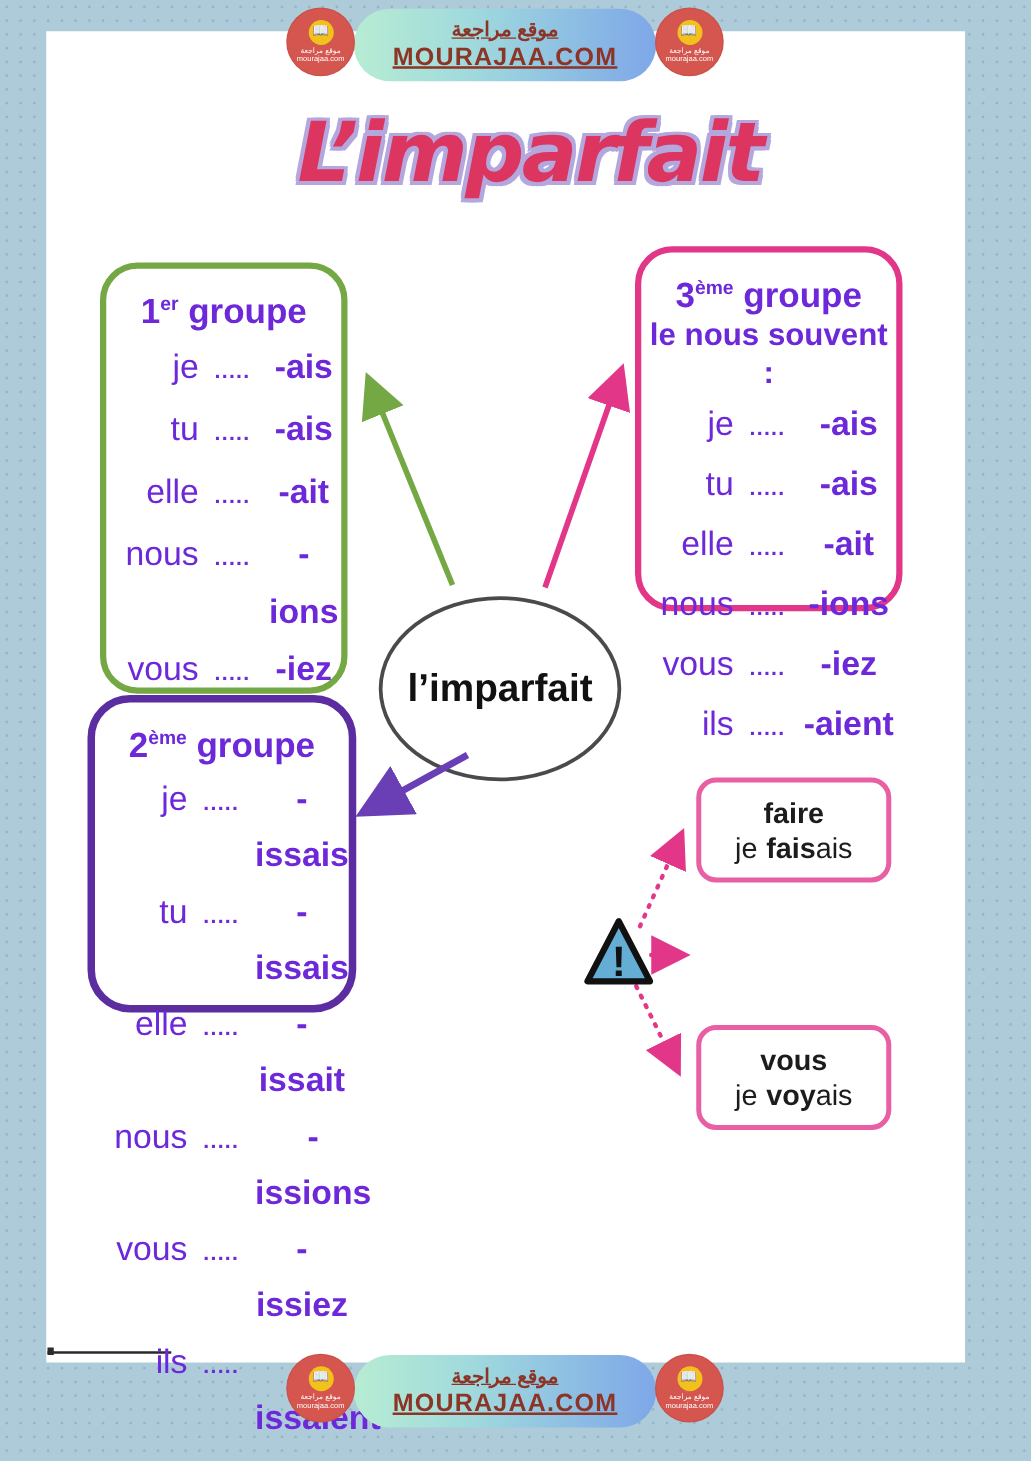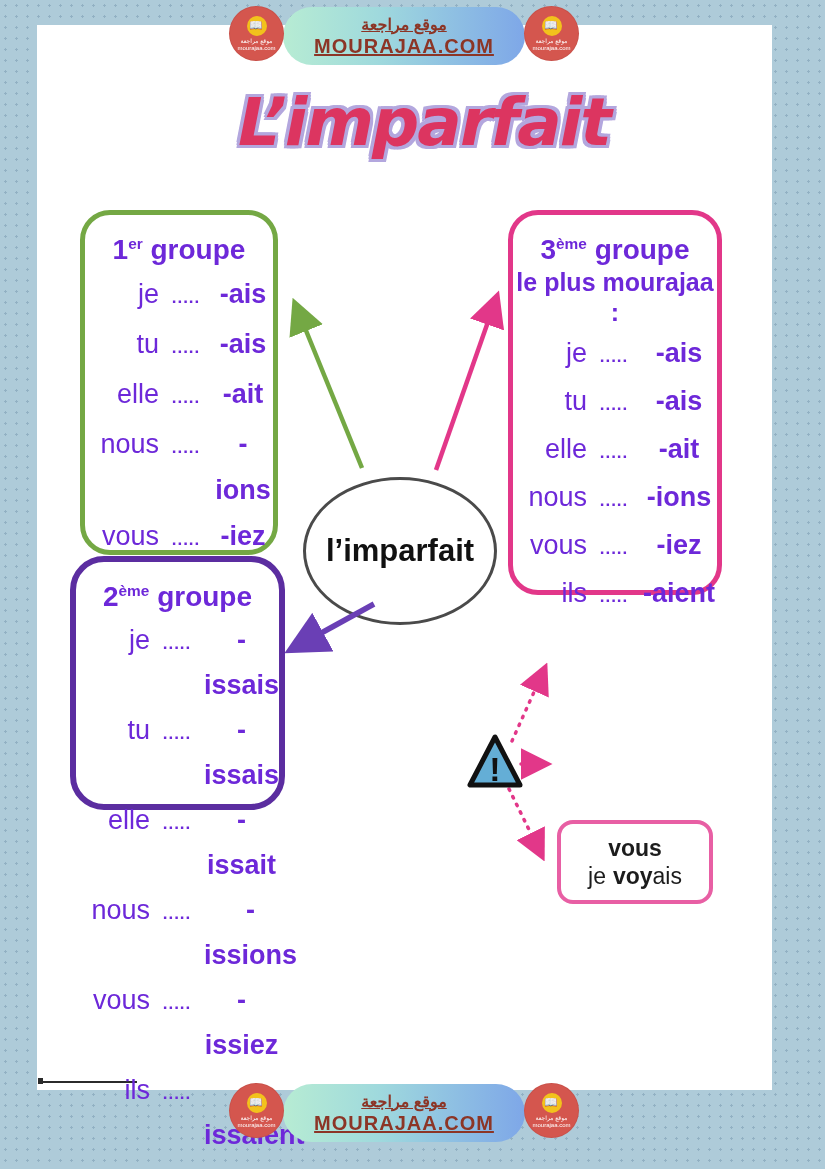--- a/index.html
+++ b/index.html
@@ -54,21 +54,21 @@
       0 -3px 0 #b3a7de, 0 3px 0 #b3a7de, -3px 0 0 #b3a7de, 3px 0 0 #b3a7de;
     z-index:2;
   }
   
   .group-box {
     position:absolute; background:#fff; color:#6d28d9; z-index:2;
     box-sizing:border-box;
   }
   .gb-green  { left:80px;  top:210px; width:198px; height:345px; border:5px solid #74a844; border-radius:30px; }
   .gb-purple { left:70px;  top:556px; width:215px; height:254px; border:6px solid #5b2da0; border-radius:34px; }
-  .gb-pink   { left:508px; top:210px; width:214px; height:385px; border:5px solid #e23789; border-radius:30px; }
+  .gb-pink   { left:508px; top:197px; width:214px; height:292px; border:5px solid #e23789; border-radius:30px; }
   .gb-heading { text-align:center; font-weight:bold; font-size:28px; margin-top:12px; line-height:34px; }
   .gb-heading sup { font-size:0.55em; }
   .gb-subtitle { text-align:center; font-weight:bold; font-size:25px; line-height:30px; }
   .gb-rows { margin-top:4px; }
   .conj-row {
     display:grid; grid-template-columns:74px 54px auto; align-items:baseline;
     font-size:27px;
   }
   .gb-green  .conj-row { line-height:46px; }
   .gb-purple .conj-row { line-height:45px; }
@@ -196,21 +196,21 @@
       <div class="conj-row">
           <span class="conj-pronoun">ils</span>
           <span class="conj-dots">.....</span>
           <span class="conj-ending">-issaient</span>
         </div>
     </div>
   </div>
 
   <div class="group-box gb-pink">
     <div class="gb-heading"><span>3</span><sup>ème</sup> <span>groupe</span></div>
-    <div class="gb-subtitle">le plus mourajaa :</div>
+    <div class="gb-subtitle">le nous souvent :</div>
     <div class="gb-rows">
       <div class="conj-row">
           <span class="conj-pronoun">je</span>
           <span class="conj-dots">.....</span>
           <span class="conj-ending">-ais</span>
         </div>
       <div class="conj-row">
           <span class="conj-pronoun">tu</span>
           <span class="conj-dots">.....</span>
           <span class="conj-ending">-ais</span>
@@ -233,20 +233,24 @@
       <div class="conj-row">
           <span class="conj-pronoun">ils</span>
           <span class="conj-dots">.....</span>
           <span class="conj-ending">-aient</span>
         </div>
     </div>
   </div>
 
   <div class="center-node">l’imparfait</div>
 
+  <div class="exc-box" style="top:622px;">
+    <div class="exc-infinitive">faire</div>
+    <div class="exc-line"><span class="pron">je</span><span class="stem">fais</span><span class="suf">ais</span></div>
+  </div>
   <div class="exc-box" style="top:820px;">
     <div class="exc-infinitive">vous</div>
     <div class="exc-line"><span class="pron">je</span><span class="stem">voy</span><span class="suf">ais</span></div>
   </div>
 
   <svg class="svg-overlay" width="825" height="1169" viewBox="0 0 825 1169">
     <defs>
       <marker id="mk-green" markerWidth="8" markerHeight="8" refX="6" refY="4" orient="auto">
           <path d="M0,0 L8,4 L0,8 z" fill="#74a844"></path>
         </marker>

